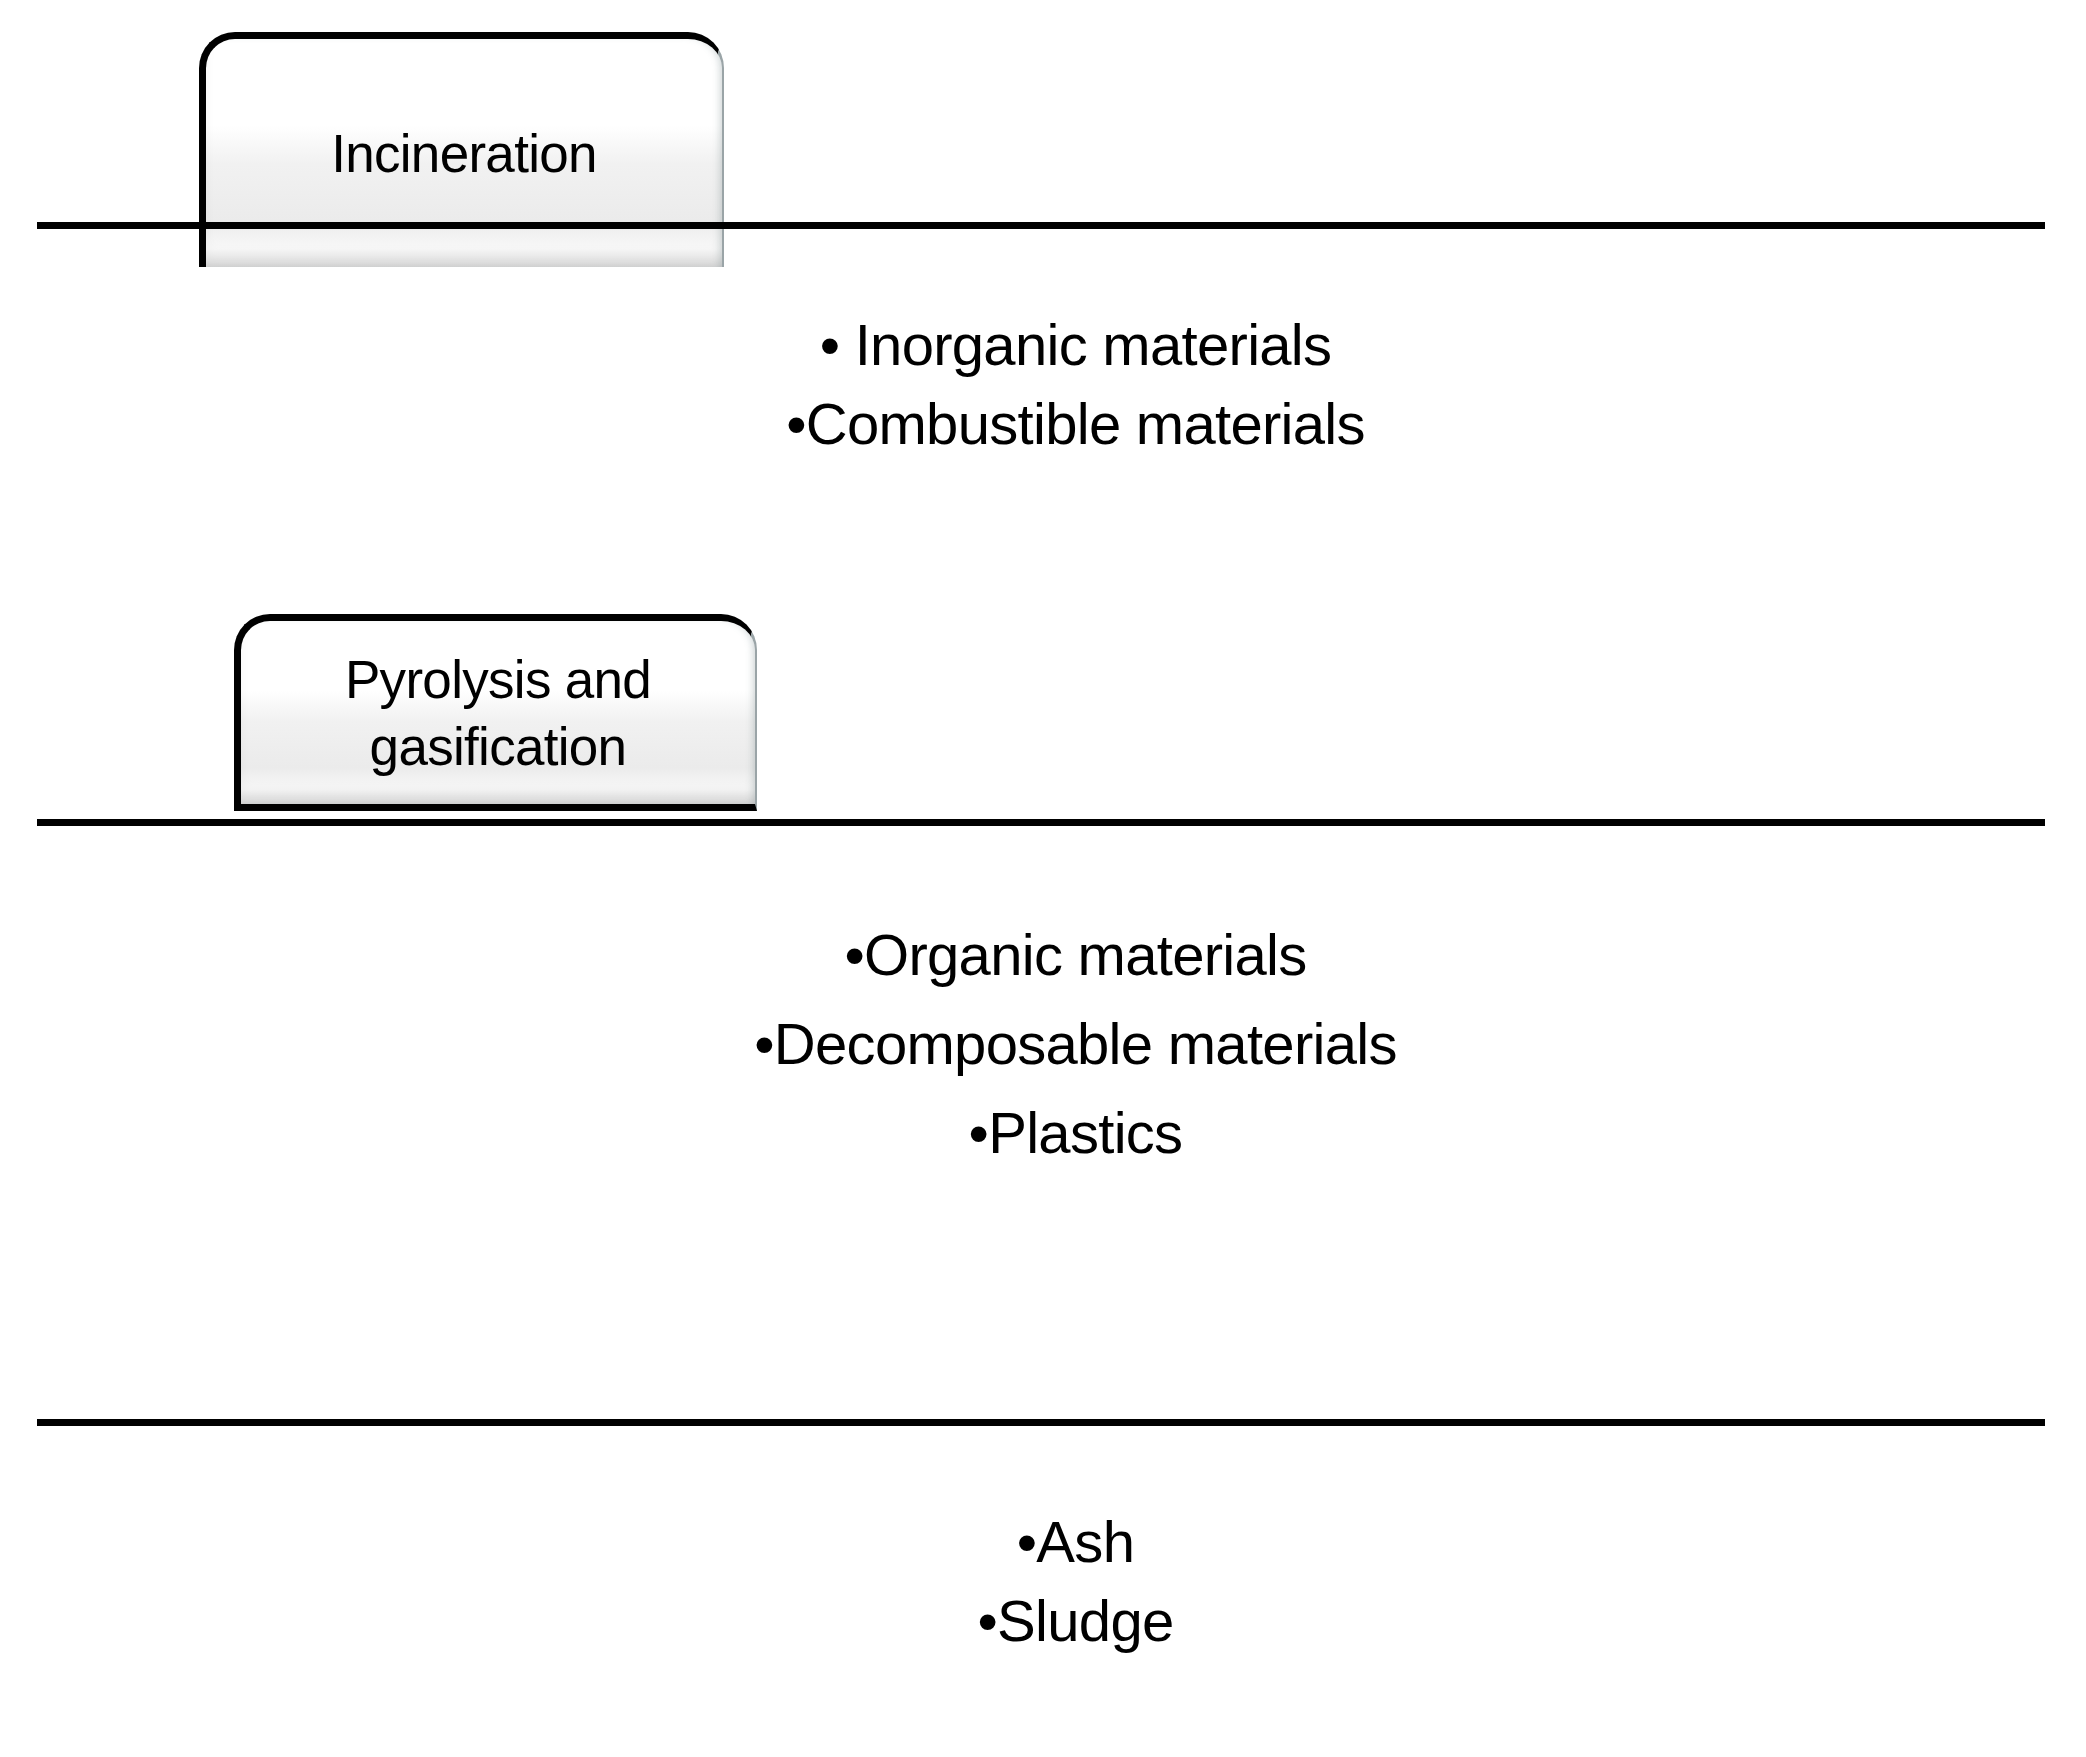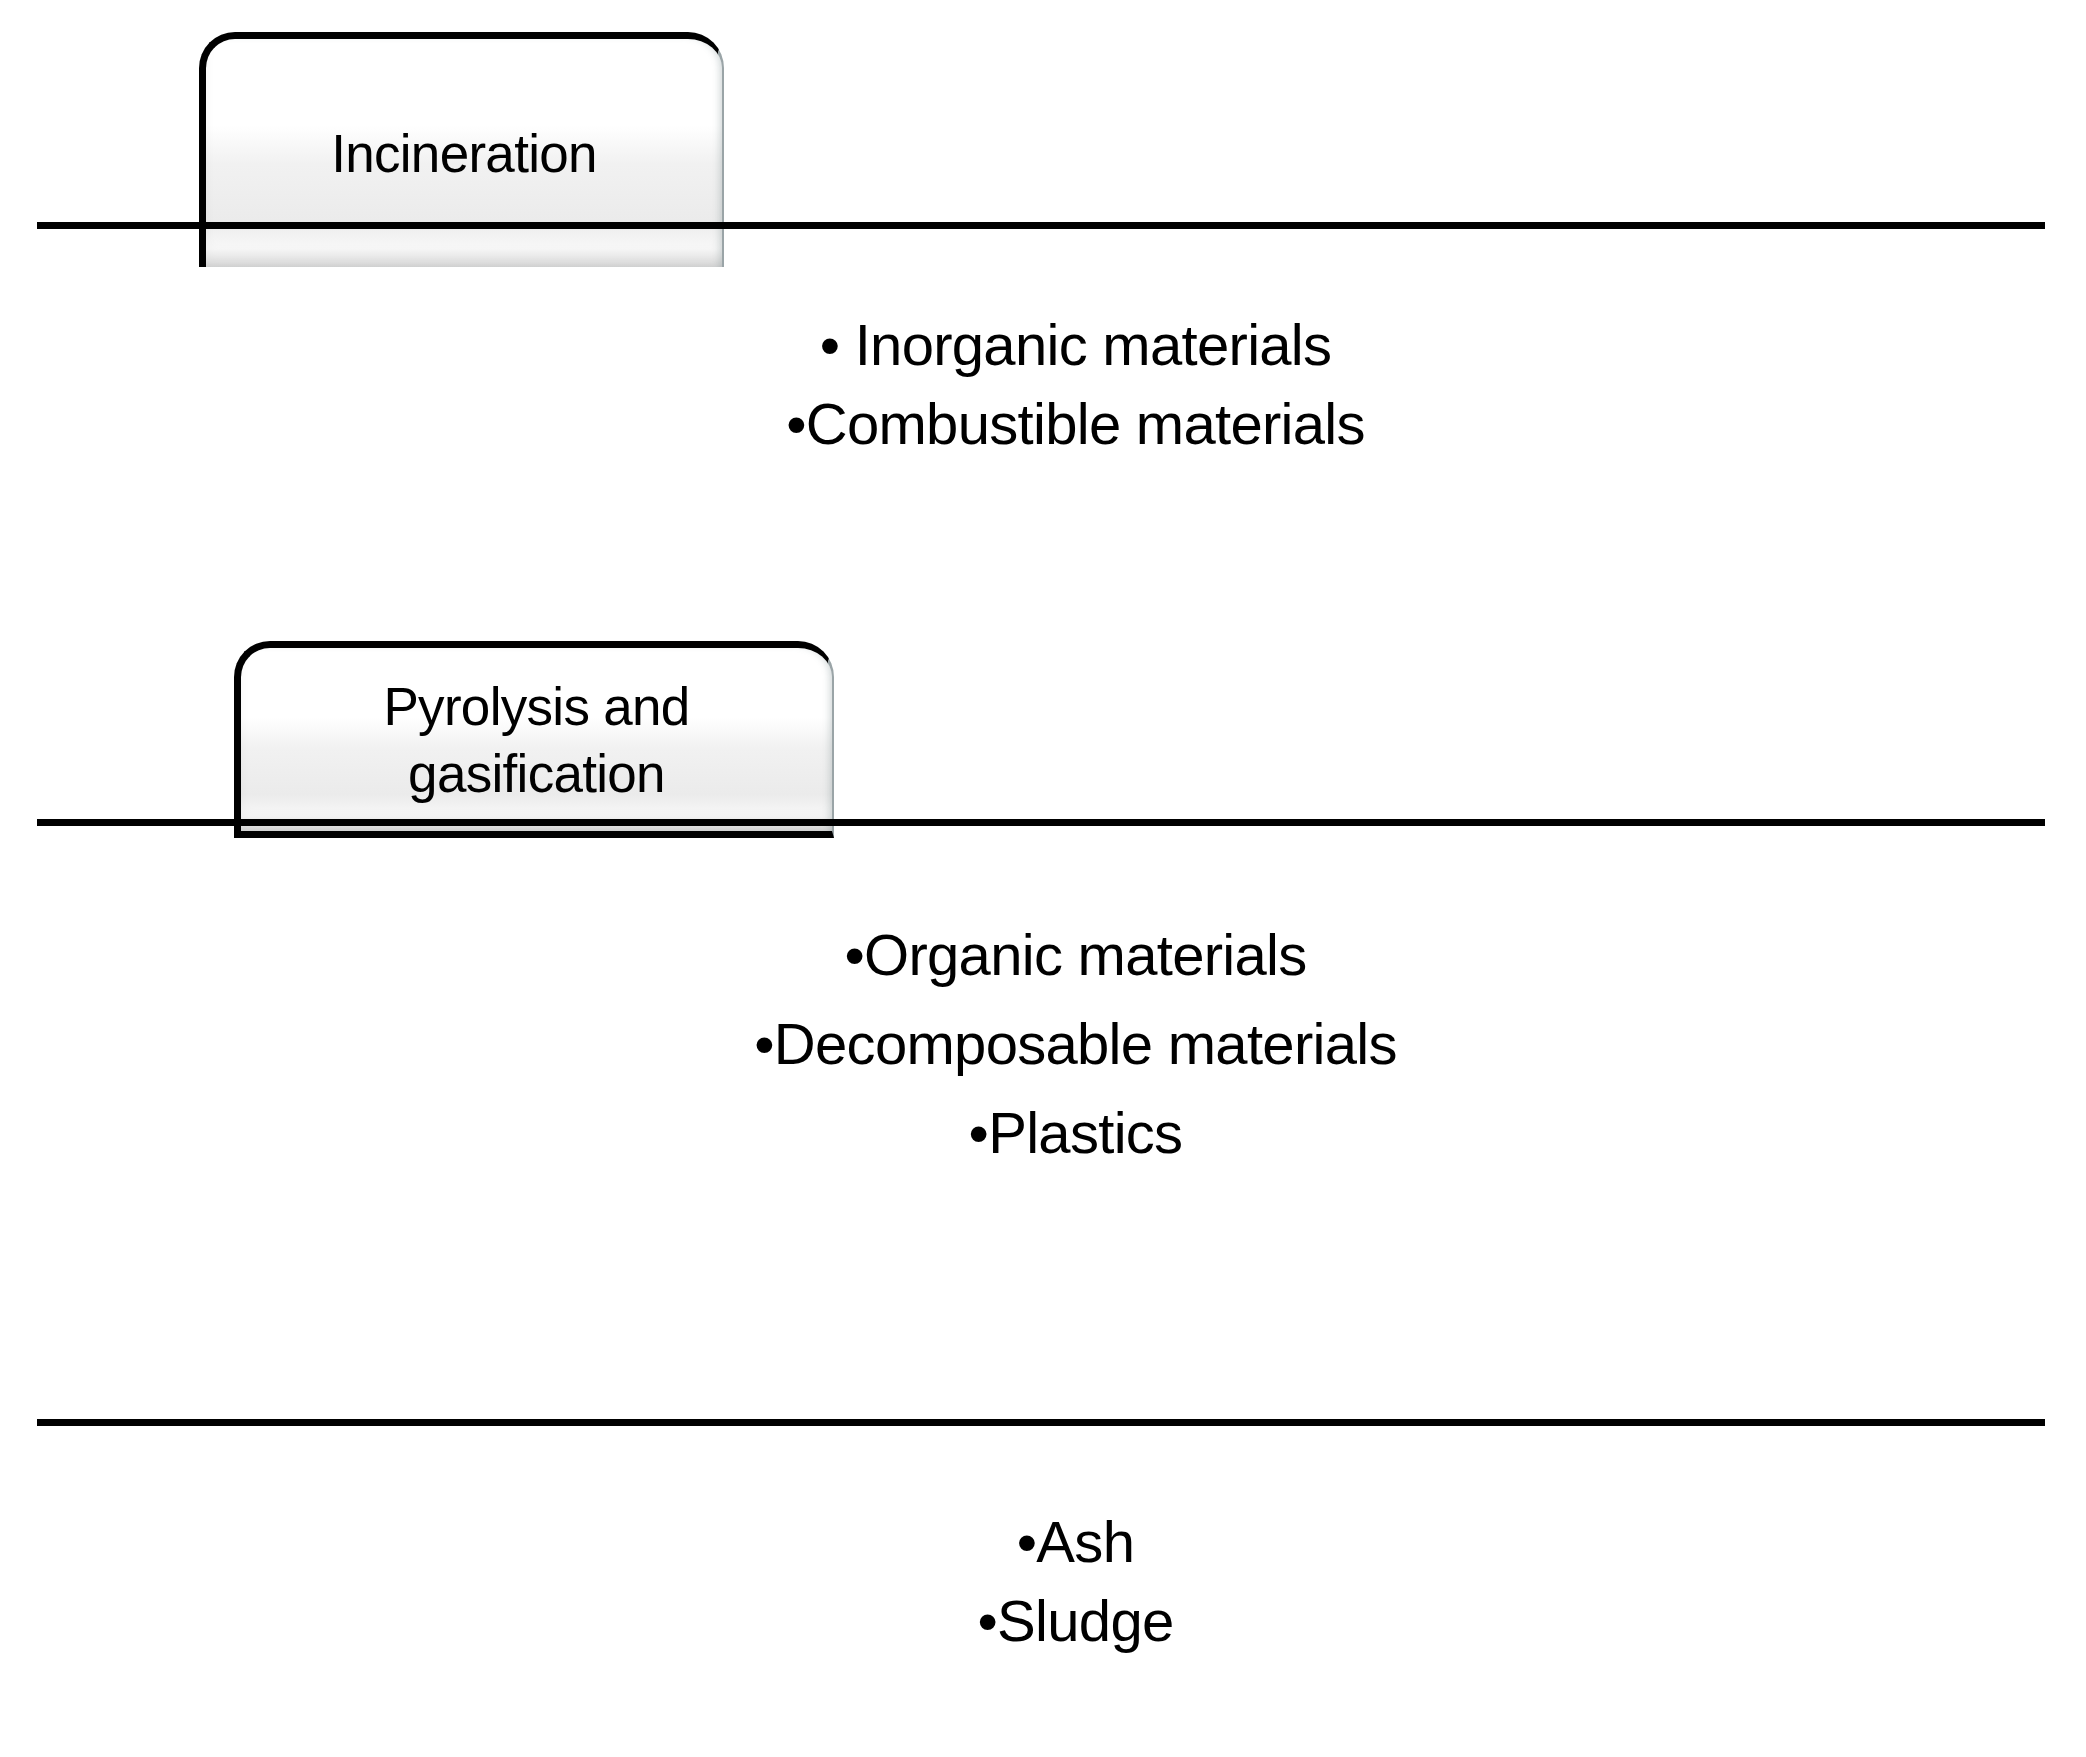--- a/index.html
+++ b/index.html
@@ -38,21 +38,21 @@
     text-align: center;
   }
   .tab-label {
     font-size: 53px;
     line-height: 67px;
     letter-spacing: -0.7px;
     color: #000000;
     padding: 0 22px;
   }
   .tab1 { left: 199px; top: 32px;   width: 525px; height: 235px; }
-  .tab2 { left: 234px; top: 641px;  width: 600px; height: 197px;
+  .tab2 { left: 234px; top: 614px;  width: 523px; height: 197px;
           border-bottom: 7.4px solid #000000; }
   .tab3 { left: 217px; top: 1224px; width: 524px; height: 194px; }
 
   
   .rule {
     position: absolute;
     left: 37px;
     width: 2008px;
     height: 6.7px;
     background: #000000;

